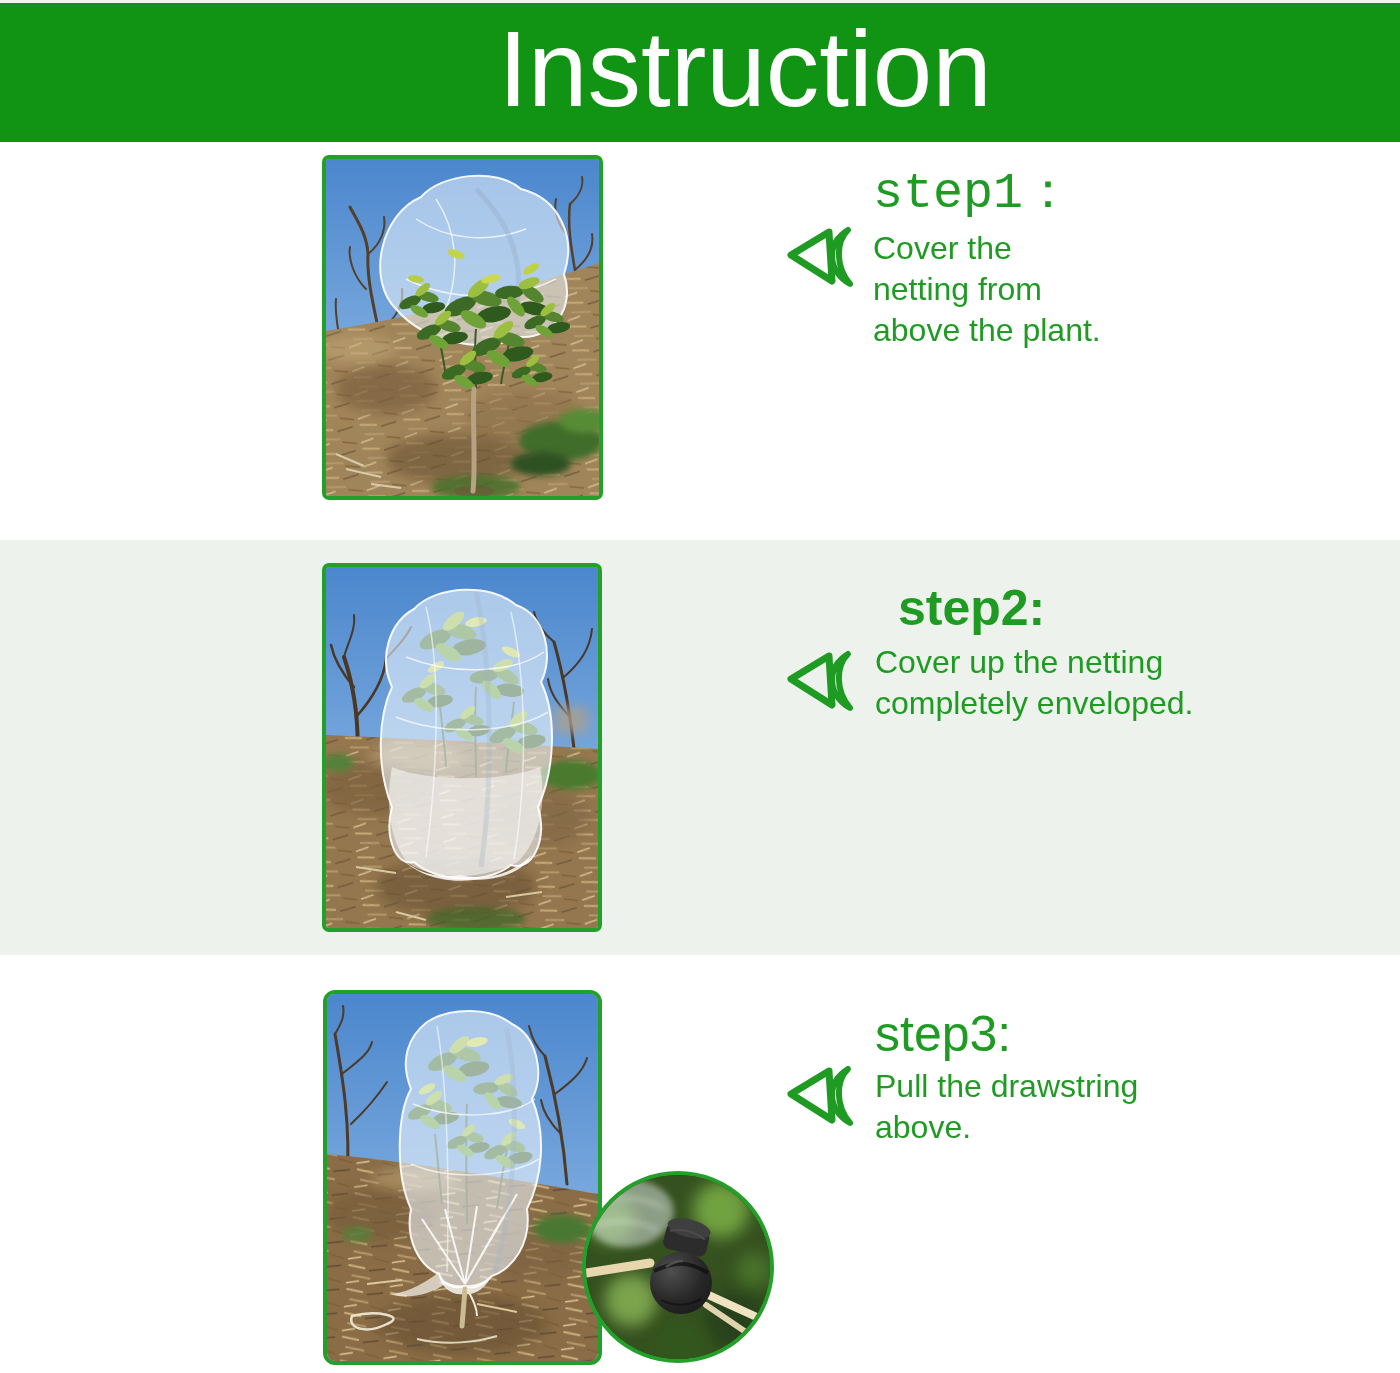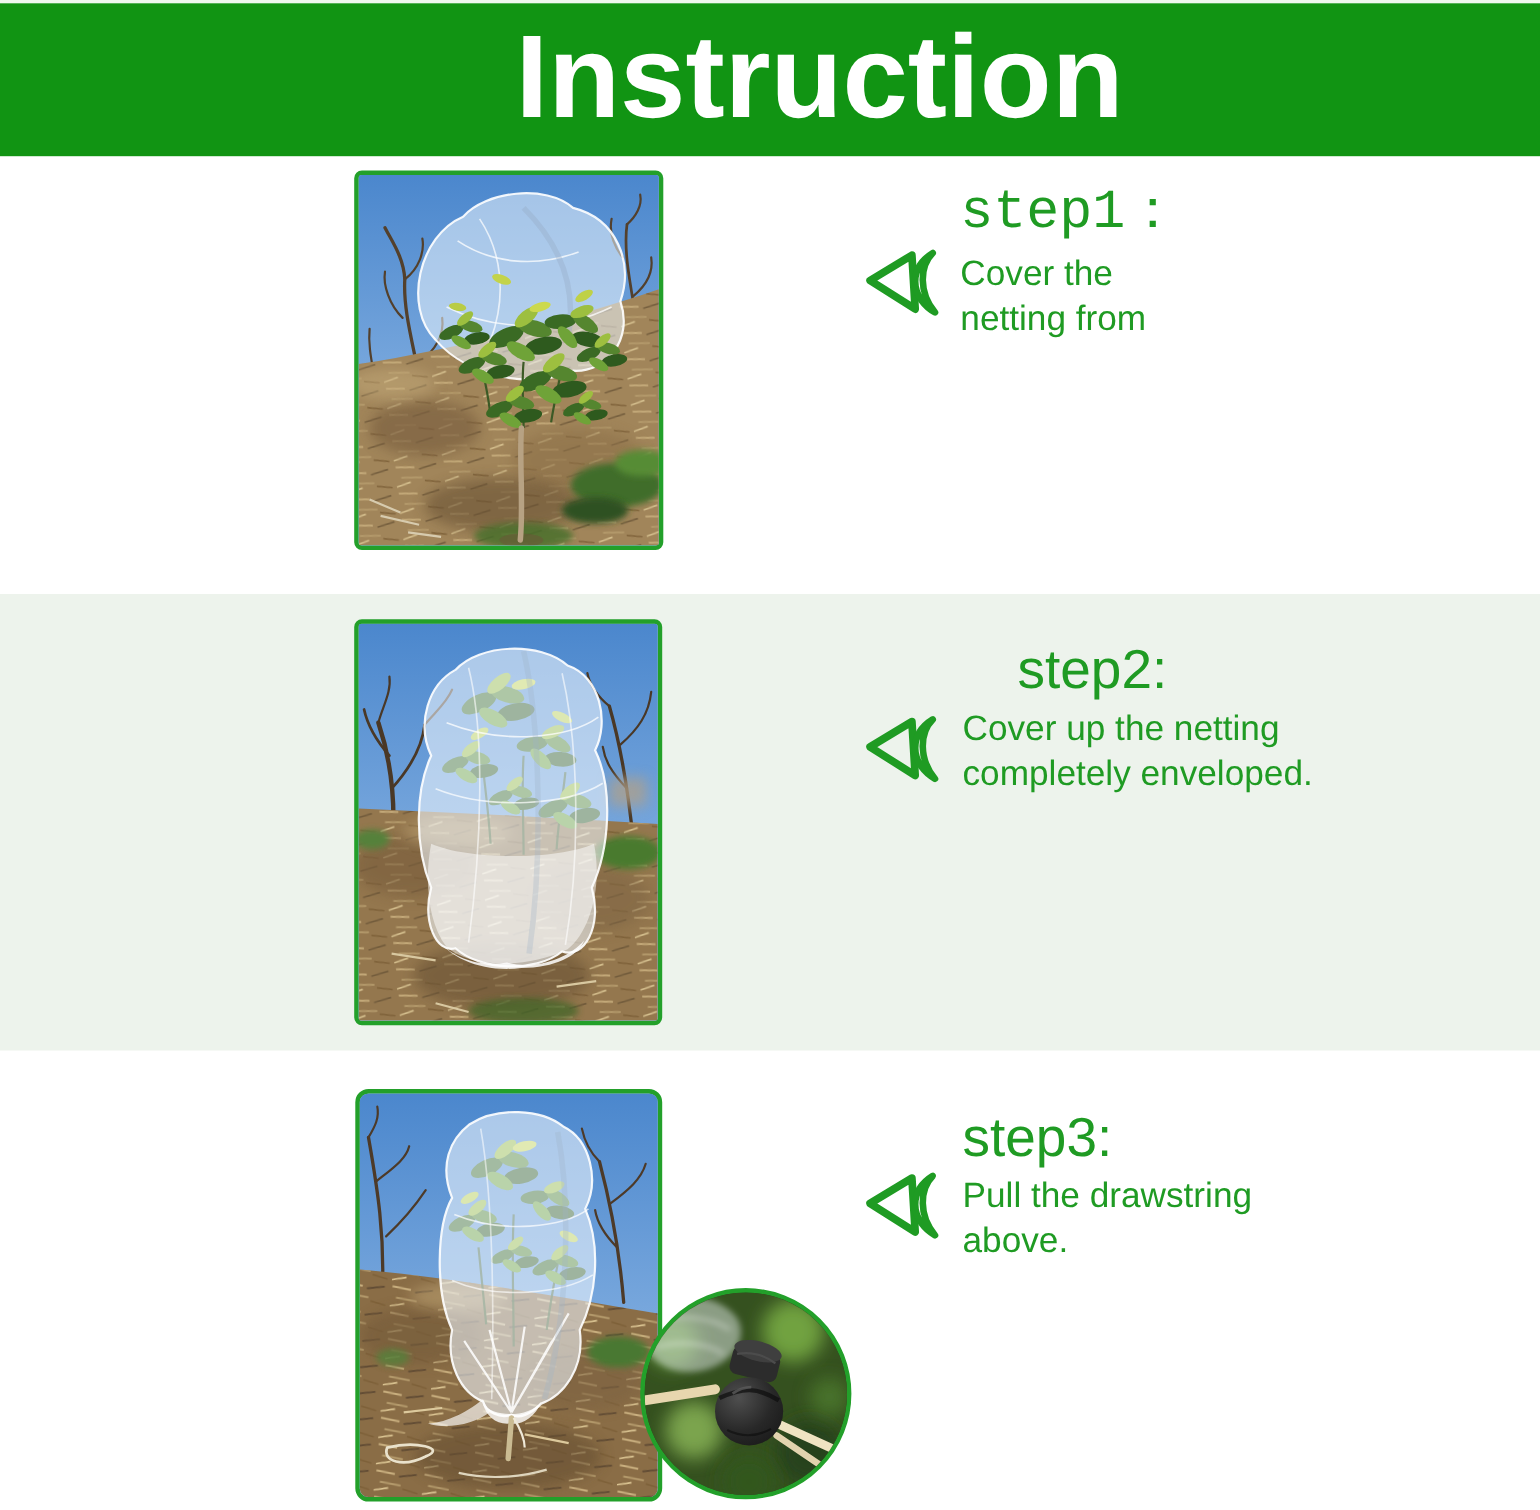--- a/index.html
+++ b/index.html
@@ -8,21 +8,21 @@
     background:var(--page-bg,#ffffff);
     font-family:"Liberation Sans", sans-serif;
   }
   .topstrip { position:absolute; left:0; top:0; width:1400px; height:3px; background:#eef8ee; }
   .header {
     position:absolute; left:0; top:3px; width:1400px; height:139px;
     background:var(--header-bg,#119413);
     display:flex; align-items:center; justify-content:center;
     box-sizing:border-box; padding-left:90px; padding-bottom:6px;
   }
-  .header h1 { margin:6px; color:#ffffff; font-size:107px; font-weight:700; letter-spacing:0px; line-height:1; }
+  .header h1 { margin:6px; color:#ffffff; font-size:107px; font-weight:400; letter-spacing:0px; line-height:1; }
   .band2 { position:absolute; left:0; top:540px; width:1400px; height:415px; background:var(--section-alt-bg,#edf3ec); }
 
   .photo {
     position:absolute; margin:0; box-sizing:border-box;
     border:4px solid var(--photo-border,#23a02a); border-radius:7px;
     overflow:hidden; background:#8fb6e2;
   }
   #photo1 { left:322px; top:155px; width:281px; height:345px; }
   #photo2 { left:322px; top:563px; width:280px; height:369px; }
   #photo3 { left:323px; top:990px; width:279px; height:375px; border-radius:12px; }
@@ -30,21 +30,21 @@
 
   .inset {
     position:absolute; left:582px; top:1171px; width:184px; height:184px;
     border:4px solid var(--photo-border,#23a02a); border-radius:50%;
     overflow:hidden; background:#2e4a1d; z-index:6;
   }
   .inset svg { display:block; width:100%; height:100%; }
 
   .step-heading { position:absolute; color:var(--accent-text,#1f9b23); font-size:50px; line-height:1.1; white-space:nowrap; }
   #h1t { left:873px; top:166px;font-family:Liberation Mono, monospace; }
-  #h2t { left:925px; top:581px; }
+  #h2t { left:898px; top:581px;font-weight:bold; }
   #h3t { left:875px; top:1007px; }
 
   .step-body { position:absolute; color:var(--accent-text,#1f9b23); font-size:32px; line-height:41px; white-space:nowrap; }
   #b1 { left:873px; top:228px; }
   #b2 { left:875px; top:642px; }
   #b3 { left:875px; top:1066px; }
 
   .arrow { position:absolute; width:76px; height:66px; }
   #a1 { left:786px; top:224px; }
   #a2 { left:786px; top:648px; }
@@ -390,20 +390,21 @@
   <div class="step-heading" id="h1t">step1：</div>
   <svg class="arrow" id="a1" viewBox="0 0 76 66">
     <g fill="none" stroke="#1f9b23" stroke-width="7" stroke-linejoin="round" stroke-linecap="round">
       <path d="M43,8 L5,31 L46,57 Z"></path>
       <path d="M62,6 C50,18 49,42 64,60 C55,55 46,45 46,32 C46,19 54,11 62,6 Z" stroke-width="6"></path>
     </g>
   </svg>
   <div class="step-body" id="b1">
     <div>Cover the</div>
     <div>netting from</div>
+    <div>above the plant.</div>
   </div>
 
   <div class="step-heading" id="h2t">step2:</div>
   <svg class="arrow" id="a2" viewBox="0 0 76 66">
     <g fill="none" stroke="#1f9b23" stroke-width="7" stroke-linejoin="round" stroke-linecap="round">
       <path d="M43,8 L5,31 L46,57 Z"></path>
       <path d="M62,6 C50,18 49,42 64,60 C55,55 46,45 46,32 C46,19 54,11 62,6 Z" stroke-width="6"></path>
     </g>
   </svg>
   <div class="step-body" id="b2">

